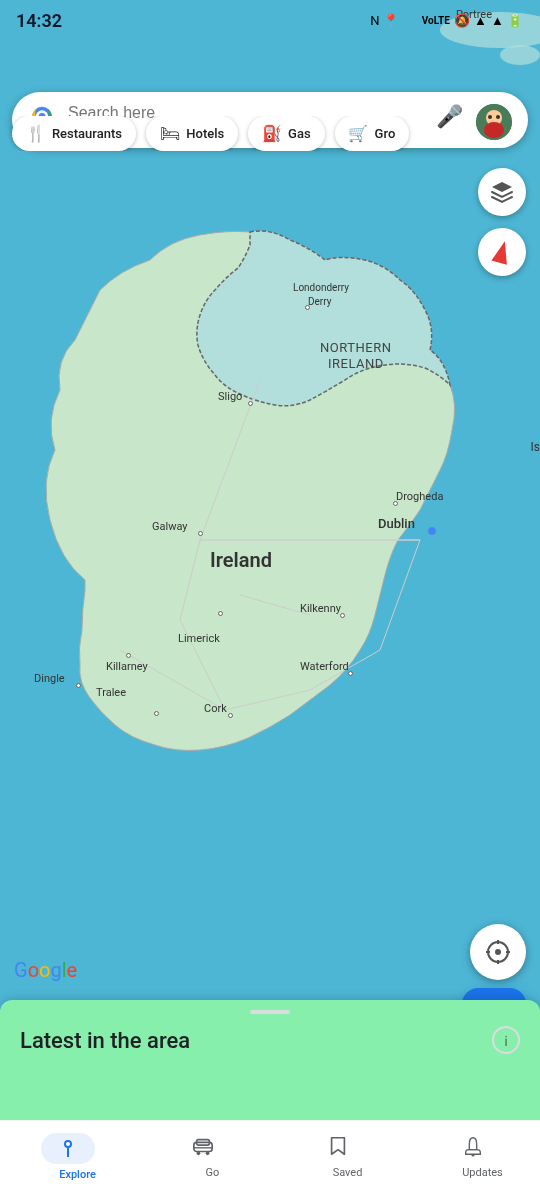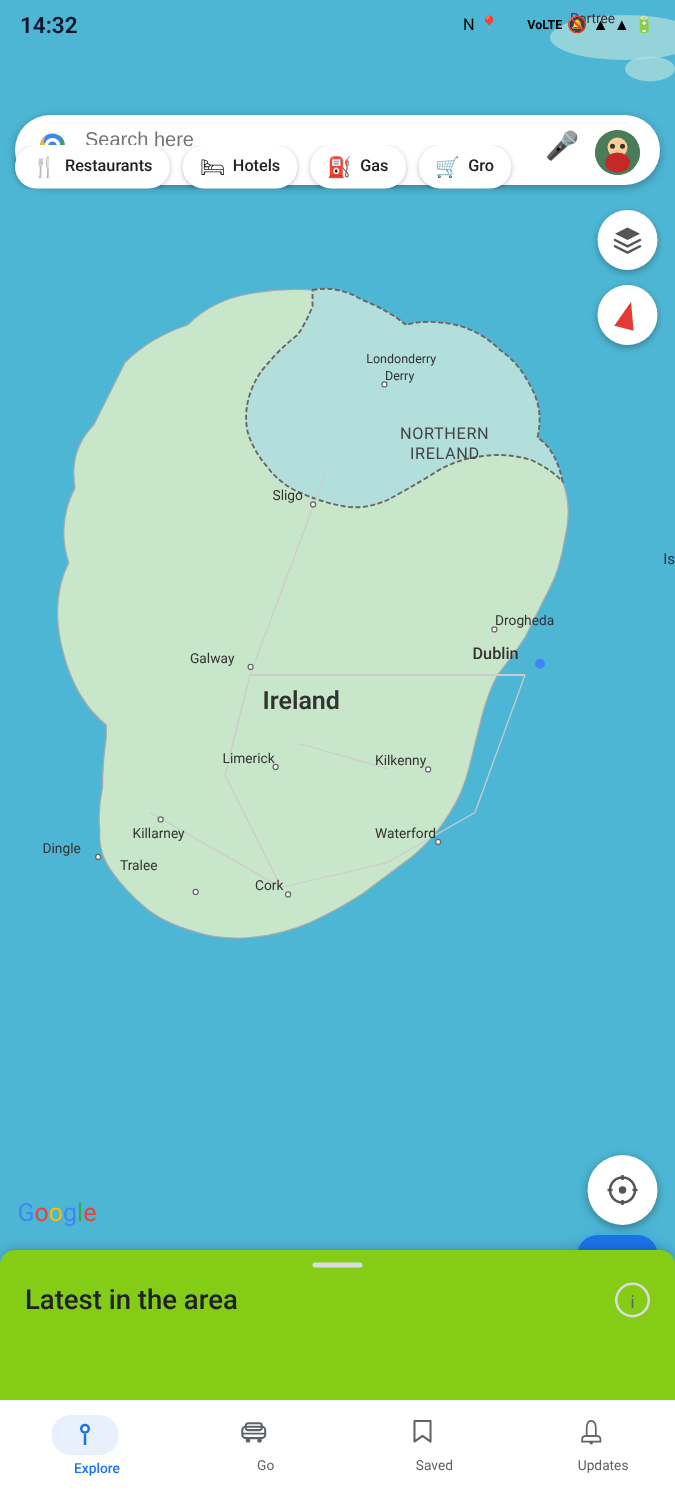--- a/index.html
+++ b/index.html
@@ -195,21 +195,21 @@
       color: #fff;
     }
 
     
     .bottom-sheet {
       position: absolute;
       bottom: 0;
       left: 0;
       right: 0;
       height: 200px;
-      background: #84cc16;
+      background: #86efac;
       border-radius: 12px 12px 0 0;
       z-index: 200;
       box-shadow: 0 -2px 8px rgba(0,0,0,0.15);
     }
     .bottom-sheet-handle {
       width: 40px;
       height: 4px;
       background: #dadce0;
       border-radius: 2px;
       margin: 10px auto 0;
@@ -402,21 +402,21 @@
 
   <div class="map-label" style="top:520px;left:152px;">Galway</div>
   <div class="map-dot" style="top:531px;left:198px;"></div>
 
   <div class="map-label" style="top:516px;left:378px;font-size:13px;font-weight:500;">Dublin</div>
 
   <div class="map-dot blue-center" style="top:527px;left:428px;"></div>
 
   <div class="map-label bold" style="top:548px;left:210px;font-size:20px;font-weight:600;">Ireland</div>
 
-  <div class="map-label" style="top:600px;left:178px;">Limerick</div>
+  <div class="map-label" style="top:632px;left:178px;">Limerick</div>
   <div class="map-dot" style="top:611px;left:218px;"></div>
 
   <div class="map-label" style="top:602px;left:300px;">Kilkenny</div>
   <div class="map-dot" style="top:613px;left:340px;"></div>
 
   <div class="map-label" style="top:642px;left:96px;margin-top:44px;">Tralee</div>
   <div class="map-dot" style="top:653px;left:126px;"></div>
 
   <div class="map-label" style="top:672px;left:34px;">Dingle</div>
   <div class="map-dot" style="top:683px;left:76px;"></div>

